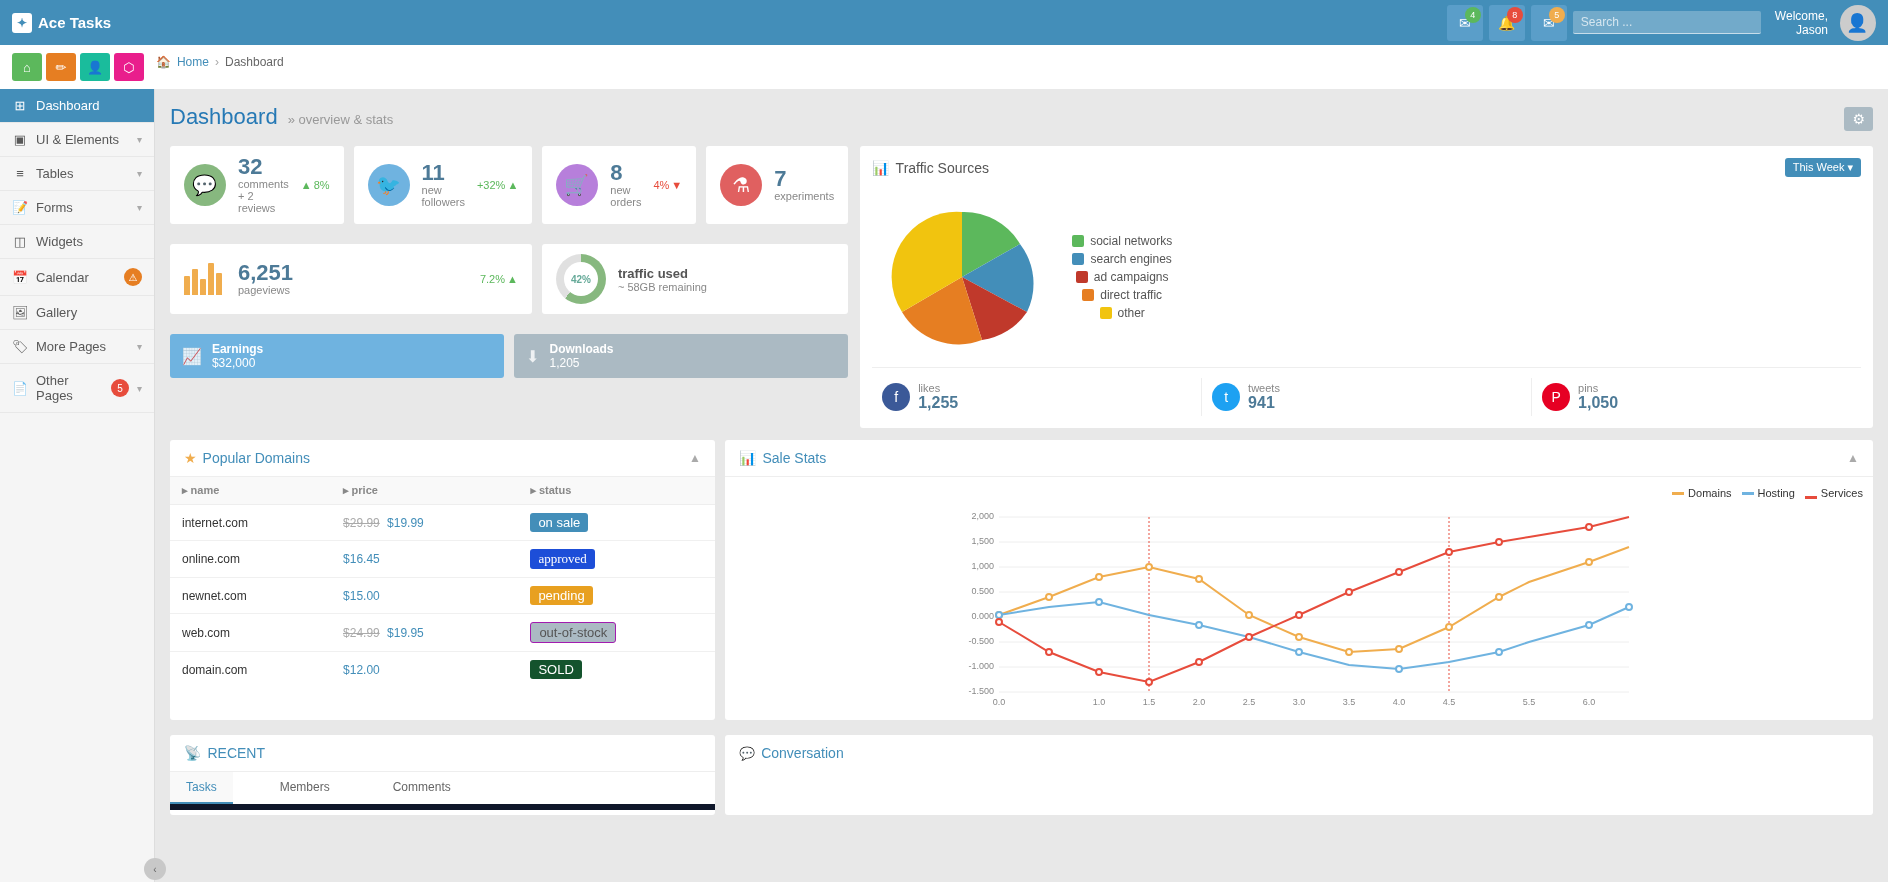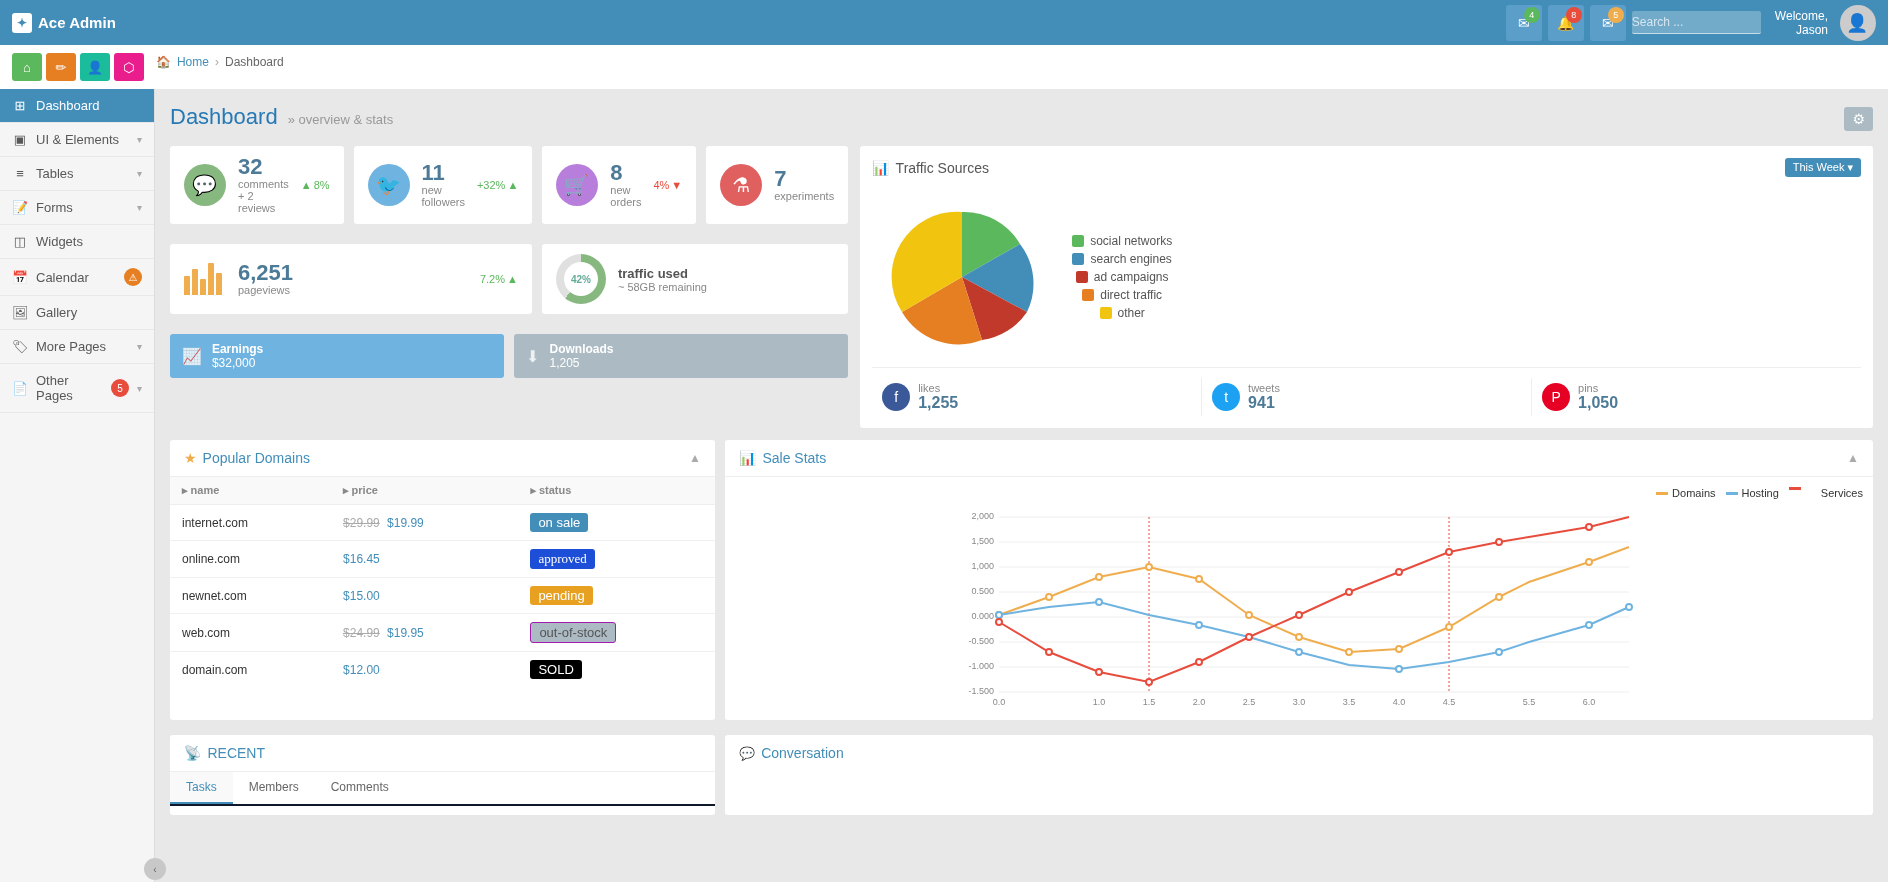--- a/index.html
+++ b/index.html
@@ -75,24 +75,24 @@
       display: flex; align-items: center; justify-content: center;
       font-size: 18px;
       color: #666;
       margin-left: 6px;
     }
     .search-box-top {
       background: rgba(255,255,255,0.25);
       border: none;
       border-bottom: 1px solid rgba(255,255,255,0.6);
       color: #fff;
-      padding: 4px 0;
+      padding: 4px 8px;
       border-radius: 2px;
       font-size: 12px;
-      width: 129px;
+      width: 188px;
     }
     .search-box-top::placeholder { color: rgba(255,255,255,0.7); }
 
     
     .icon-toolbar {
       background: #f5f5f5;
       border-bottom: 1px solid #ddd;
       height: 36px;
       display: flex;
       align-items: center;
@@ -440,21 +440,21 @@
       padding: 2px 8px;
       border-radius: 3px;
       color: #fff;
       font-size: 13px;
       display: inline-block;
     }
     .badge-status.on-sale { background: #438eb9; }
     .badge-status.approved { background: #1d4ed8; font-family: Liberation Serif, serif; }
     .badge-status.pending { background: #e8a020; }
     .badge-status.out-of-stock { background: #abbac3; border: 1px solid #a21caf; color: #555; }
-    .badge-status.sold { background: #000000; }
+    .badge-status.sold { background: #14532d; }
 
     
     .sale-stats-panel {
       flex: 1;
       background: #fff;
       border-radius: 3px;
     }
 
     
     .chart-area {
@@ -474,21 +474,22 @@
       min-height: 80px;
     }
     .conversation-panel {
       flex: 1;
       background: #fff;
       border-radius: 3px;
       min-height: 80px;
     }
     .panel-tabs {
       display: flex;
-      border-bottom: 2px solid #0f172a;
+      border-bottom: 6px solid #0f172a;
+      gap: 31px;
     }
     .panel-tab {
       padding: 8px 16px;
       font-size: 12px;
       cursor: pointer;
       color: #666;
       border-bottom: 2px solid transparent;
     }
     .panel-tab.active {
       color: #438eb9;
@@ -515,21 +516,21 @@
       display: flex;
       align-items: center;
     }
   </style>
 </head>
 <body>
 
 <div class="top-navbar">
   <div class="brand">
     <span class="ace-icon">✦</span>
-    <span>Ace Admin</span>
+    <span>Ace Tasks</span>
   </div>
   <div class="nav-right">
     <button class="nav-icon-btn green-badge">
       <span>✉</span>
       <span class="badge">4</span>
     </button>
     <button class="nav-icon-btn">
       <span>🔔</span>
       <span class="badge">8</span>
     </button>
@@ -868,21 +869,21 @@
         <div class="chart-area">
           <div style="display:flex;gap:10px;justify-content:flex-end;margin-bottom:8px;font-size:11px;">
             <span style="display:flex;align-items:center;gap:4px;">
               <span style="display:inline-block;width:12px;height:3px;background:#f0ad4e;"></span>
               <span>Domains</span>
             </span>
             <span style="display:flex;align-items:center;gap:4px;">
               <span style="display:inline-block;width:12px;height:3px;background:#6fb3e0;"></span>
               <span>Hosting</span>
             </span>
-            <span style="display:flex;align-items:flex-start;gap:20px;">
+            <span style="display:flex;align-items:flex-end;gap:4px;">
               <span style="display:inline-block;width:12px;height:3px;background:#e74c3c;"></span>
               <span>Services</span>
             </span>
           </div>
           <svg width="100%" height="200" viewBox="0 0 680 200">
 
             <text x="35" y="12" font-size="9" fill="#888" text-anchor="end">2,000</text>
             <text x="35" y="37" font-size="9" fill="#888" text-anchor="end">1,500</text>
             <text x="35" y="62" font-size="9" fill="#888" text-anchor="end">1,000</text>
             <text x="35" y="87" font-size="9" fill="#888" text-anchor="end">0.500</text>

